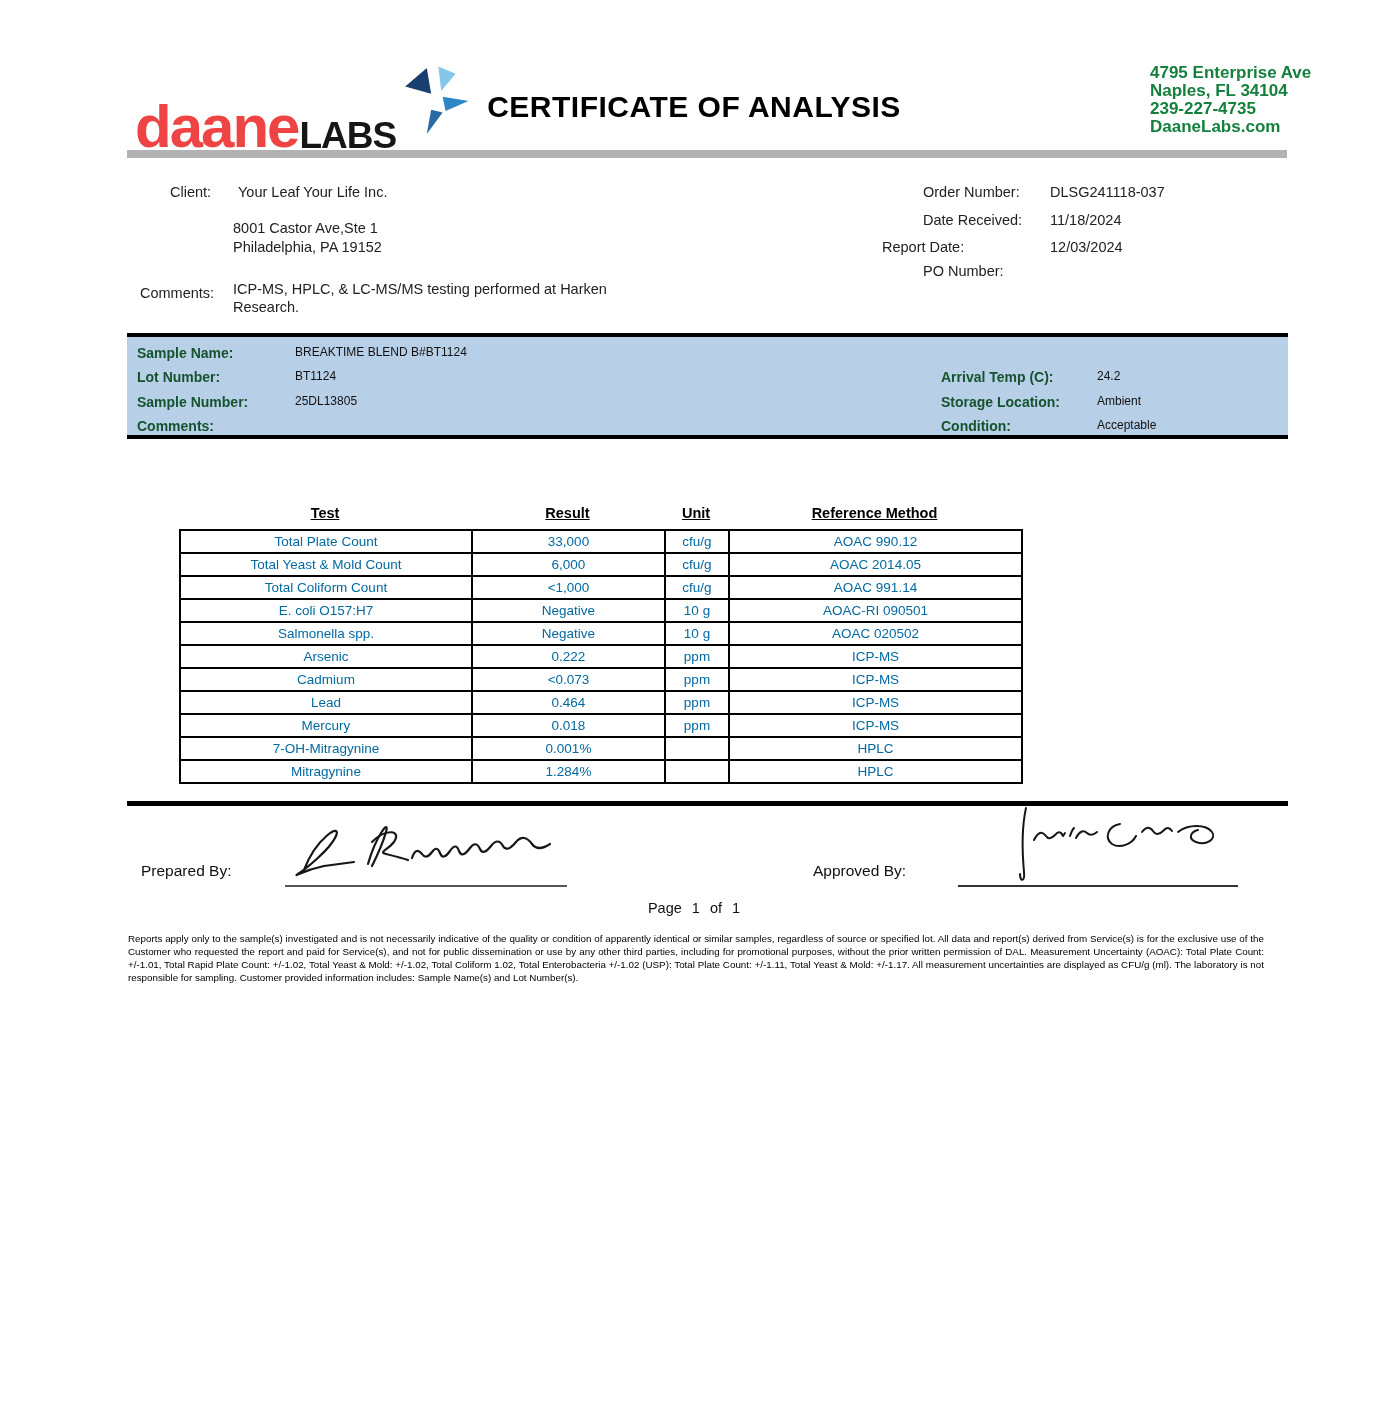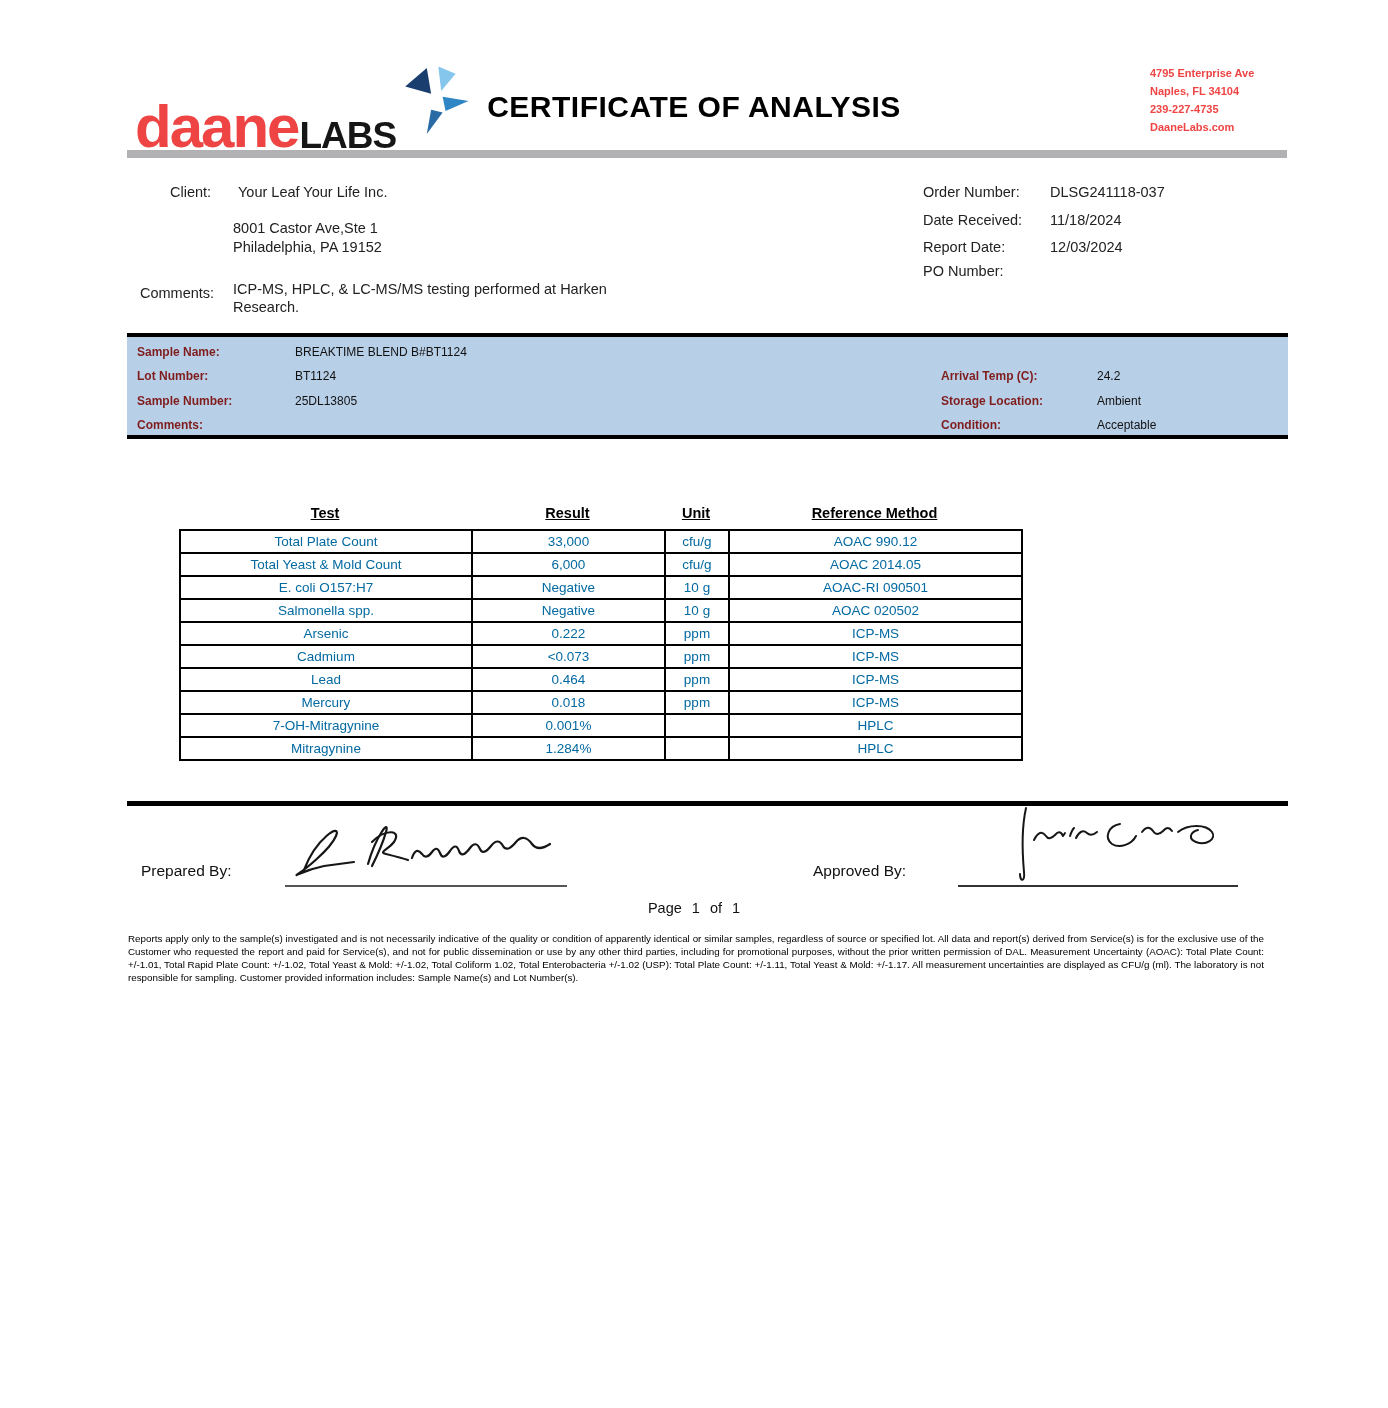--- a/index.html
+++ b/index.html
@@ -9,33 +9,33 @@
 
   
   .logo { position:absolute; left:135px; top:62px; display:flex; align-items:flex-end; }
   .logo-daane { font-size:60px; font-weight:bold; color:#ef4444; letter-spacing:-2px; line-height:0.9; }
   .logo-labs  { font-size:37px; font-weight:bold; color:#161616; letter-spacing:-1px; line-height:1.0; margin-left:1px; }
   .logo-pin   { width:72px; height:78px; margin-left:2px; margin-bottom:14px; }
 
   .coa-title { position:absolute; left:0; right:0; top:90px; text-align:center;
                font-size:30px; font-weight:bold; color:#000; letter-spacing:0.5px; }
 
-  .lab-address { position:absolute; left:1150px; top:64px; font-size:11px; font-weight:bold;
-                 line-height:18px; color:#ef4444; }
+  .lab-address { position:absolute; left:1150px; top:64px; font-size:17px; font-weight:bold;
+                 line-height:18px; color:#15803d; }
 
   .rule-gray { position:absolute; left:127px; top:150px; width:1160px; height:8px; background:#b2b2b5; }
 
   
   .info-label { position:absolute; font-size:14.5px; color:#222; }
   .info-value { position:absolute; font-size:14.5px; color:#222; }
 
   
   .sample-box { position:absolute; left:127px; top:333px; width:1161px; height:106px;
                 background:#b8cfe8; border-top:4px solid #000; border-bottom:4px solid #000; }
-  .sample-box .lbl { position:absolute; font-size:12px; font-weight:bold; color:#7f1d1d; }
+  .sample-box .lbl { position:absolute; font-size:14px; font-weight:bold; color:#14532d; }
   .sample-box .val { position:absolute; font-size:12px; color:#111; }
 
   
   .tbl-header { position:absolute; top:505px; font-size:14.5px; font-weight:bold;
                 text-decoration:underline; color:#000; text-align:center; }
   table.results { position:absolute; left:179px; top:529px; border-collapse:collapse; table-layout:fixed; }
   table.results td { border:2px solid #000; font-size:13.5px; color:#0369a1; text-align:center;
                      height:23px; padding:0 4px; overflow:hidden; white-space:nowrap; }
   .col-test{width:292px;} .col-result{width:193px;} .col-unit{width:64px;} .col-ref{width:293px;}
 
@@ -84,21 +84,21 @@
   <div class="info-value" style="left:238px; top:184px;">Your Leaf Your Life Inc.</div>
   <div class="info-value" style="left:233px; top:220px;">8001 Castor Ave,Ste 1</div>
   <div class="info-value" style="left:233px; top:239px;">Philadelphia, PA 19152</div>
   <div class="info-label" style="left:140px; top:285px;">Comments:</div>
   <div class="info-value" style="left:233px; top:280px; width:400px; line-height:18px;">ICP-MS, HPLC, &amp; LC-MS/MS testing performed at Harken Research.</div>
 
   <div class="info-label" style="left:923px; top:184px;">Order Number:</div>
   <div class="info-value" style="left:1050px; top:184px;">DLSG241118-037</div>
   <div class="info-label" style="left:923px; top:212px;">Date Received:</div>
   <div class="info-value" style="left:1050px; top:212px;">11/18/2024</div>
-  <div class="info-label" style="left:923px; top:239px;">Report Date:</div>
+  <div class="info-label" style="left:882px; top:239px;">Report Date:</div>
   <div class="info-value" style="left:1050px; top:239px;">12/03/2024</div>
   <div class="info-label" style="left:923px; top:263px;">PO Number:</div>
   <div class="info-value" style="left:1050px; top:263px;"></div>
 
   <div class="sample-box">
     <div class="lbl" style="left:10px; top:8px;">Sample Name:</div>
     <div class="val" style="left:168px; top:8px;">BREAKTIME BLEND B#BT1124</div>
     <div class="lbl" style="left:10px; top:32px;">Lot Number:</div>
     <div class="val" style="left:168px; top:32px;">BT1124</div>
     <div class="lbl" style="left:10px; top:57px;">Sample Number:</div>
@@ -125,20 +125,26 @@
         <td class="col-test">Total Plate Count</td>
         <td class="col-result">33,000</td>
         <td class="col-unit">cfu/g</td>
         <td class="col-ref">AOAC 990.12</td>
       </tr>
       <tr>
         <td class="col-test">Total Yeast &amp; Mold Count</td>
         <td class="col-result">6,000</td>
         <td class="col-unit">cfu/g</td>
         <td class="col-ref">AOAC 2014.05</td>
+      </tr>
+      <tr>
+        <td class="col-test">Total Coliform Count</td>
+        <td class="col-result">&lt;1,000</td>
+        <td class="col-unit">cfu/g</td>
+        <td class="col-ref">AOAC 991.14</td>
       </tr>
       <tr>
         <td class="col-test">E. coli O157:H7</td>
         <td class="col-result">Negative</td>
         <td class="col-unit">10 g</td>
         <td class="col-ref">AOAC-RI 090501</td>
       </tr>
       <tr>
         <td class="col-test">Salmonella spp.</td>
         <td class="col-result">Negative</td>

